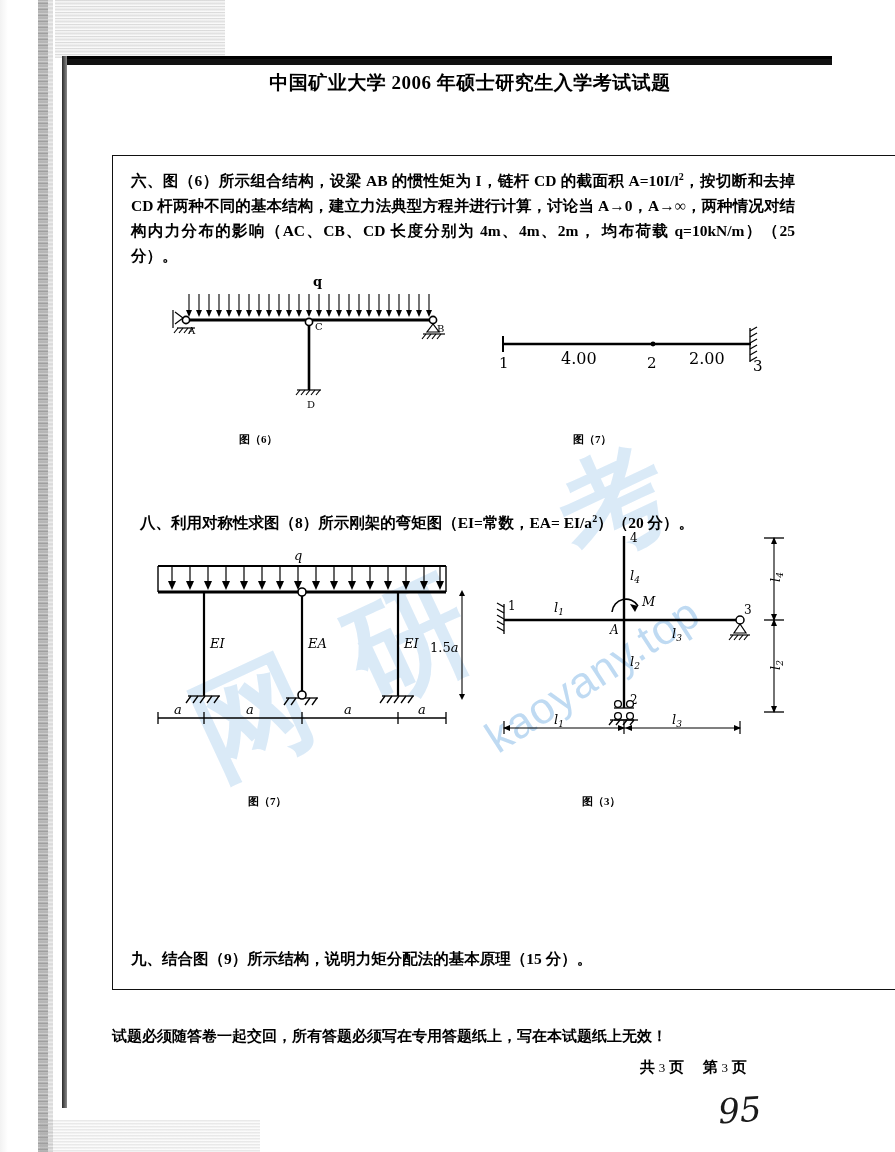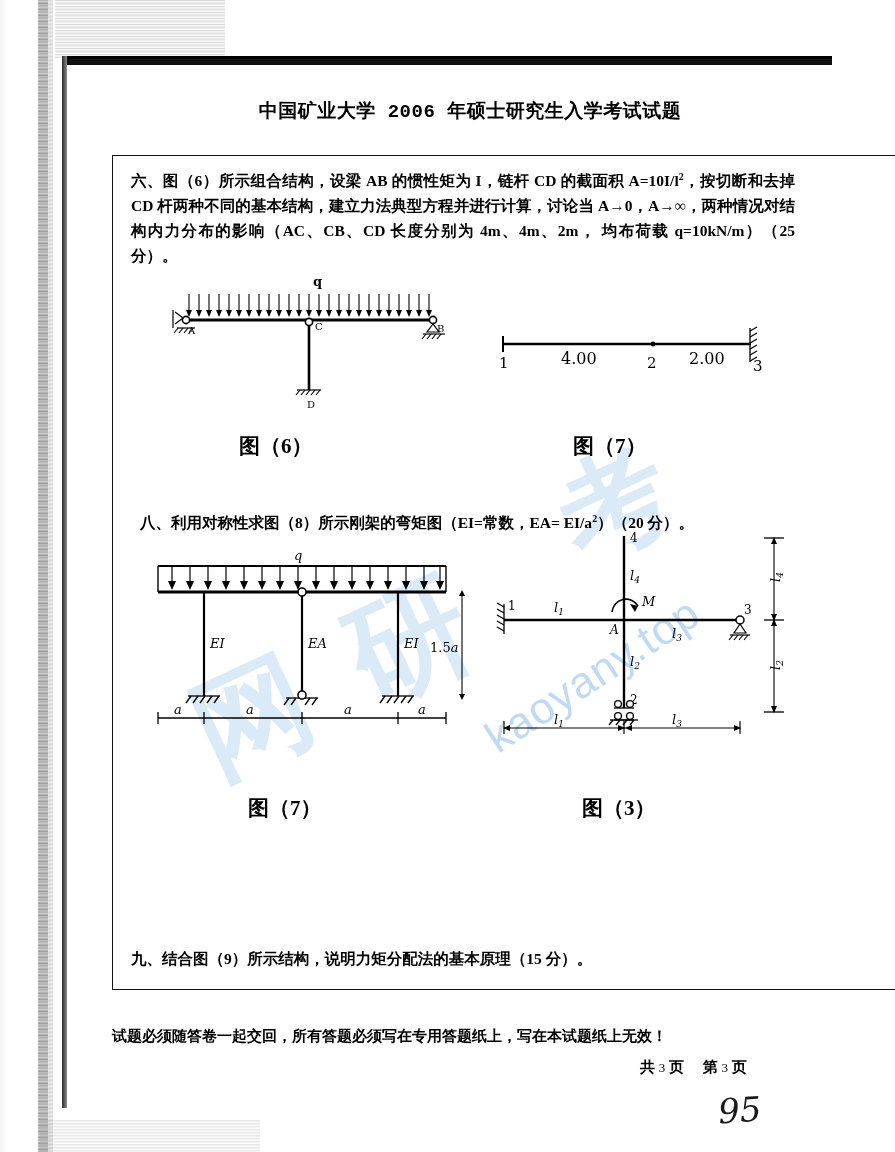--- a/index.html
+++ b/index.html
@@ -46,42 +46,41 @@
     position:absolute;left:40px;top:1120px;width:220px;height:32px;
     background:repeating-linear-gradient(to bottom,rgba(150,150,150,.25) 0px,rgba(255,255,255,0) 3px);
   }
   
   .page{position:absolute;left:70px;top:70px;width:800px;height:1030px;}
   .doc-title{
     text-align:center;
     font-weight:bold;
     font-size:19px;
     letter-spacing:.5px;
-    margin-top:28px;
-    font-family:Liberation Mono, monospace;
+    font-family:Liberation Serif, serif;
   }
   .main-box{
     position:absolute;left:42px;top:85px;width:837px;height:835px;
     border:1.6px solid #111;
     box-sizing:border-box;
   }
   .qtext{
     font-size:15.5px;
     line-height:25px;
     font-weight:bold;
     padding:0 10px;
     text-align:justify;
   }
   sup{font-size:10px;}
   .q-six{position:absolute;left:8px;top:8px;width:684px;}
   .q-seven{position:absolute;left:8px;top:274px;width:684px;}
   .q-eight{position:absolute;left:17px;top:350px;width:684px;}
   .q-nine{position:absolute;left:8px;top:742px;width:684px;margin-top:48px;}
   .cap{
-    position:absolute;font-weight:bold;font-size:21px;
+    position:absolute;font-weight:bold;font-size:11px;
   }
   
   .fig{position:absolute;}
   svg{display:block;}
   
   .footer-note{
     position:absolute;left:112px;top:1027px;
     font-size:15px;font-weight:bold;
   }
   .footer-pages{

